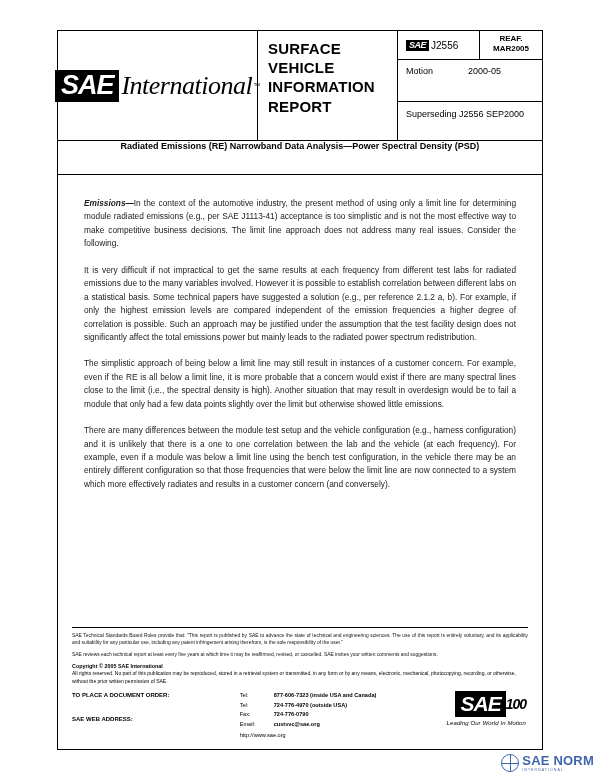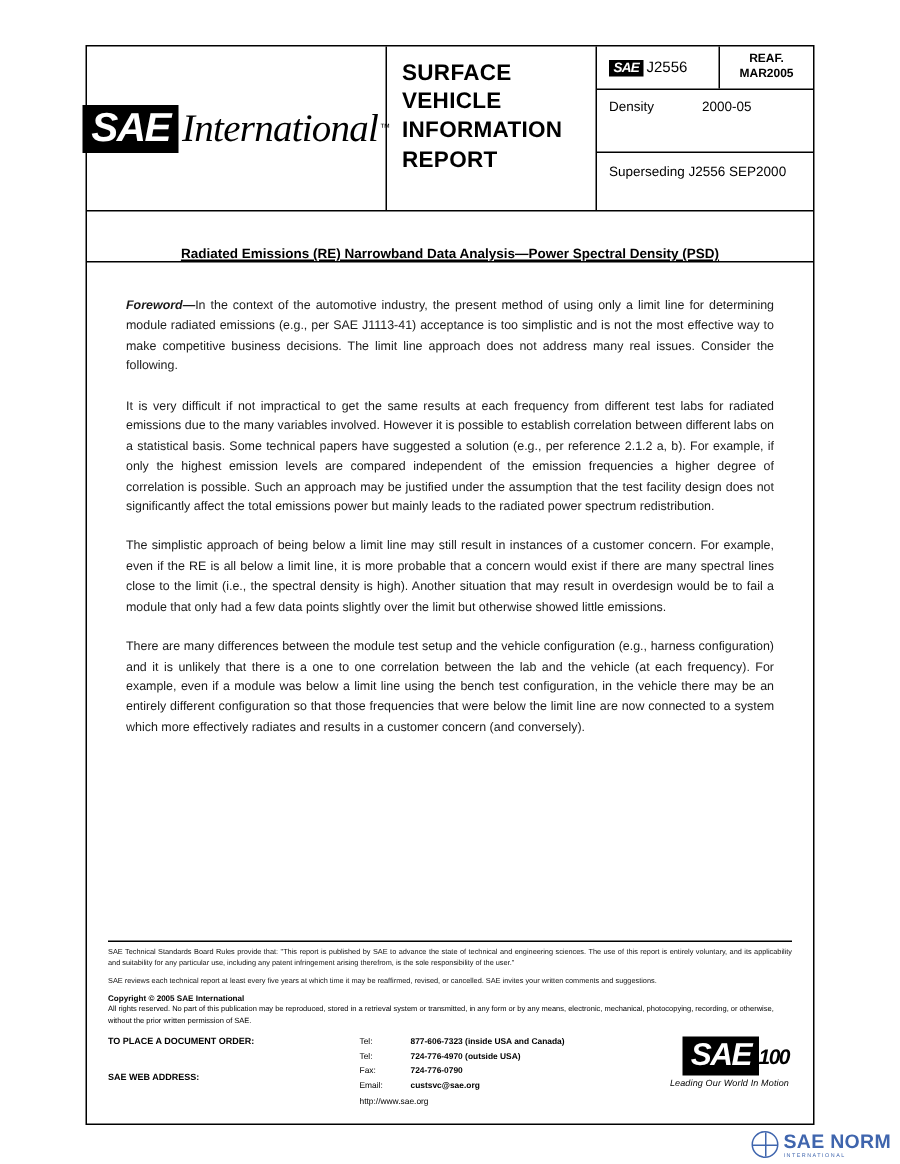--- a/index.html
+++ b/index.html
@@ -138,24 +138,23 @@
     flex: 1;
     padding: 7px 0 0 8px;
     font-size: 9px;
   }
 
   
   .subtitle-band {
     height: 34px;
     border-bottom: 1px solid #000;
     display: flex;
-    align-items: flex-end;
+    align-items: flex-start;
     justify-content: center;
     box-sizing: border-box;
-    text-decoration: underline;
   }
   .subtitle-band div {
     font-size: 9px;
     font-weight: bold;
   }
 
   
   .body-area {
     padding: 22px 26px 0 26px;
     box-sizing: border-box;
@@ -313,35 +312,35 @@
       <div class="meta-row1">
         <div class="meta-docnum">
           <span class="mini-badge">SAE</span>
           <span class="docnum-text">J2556</span>
         </div>
         <div class="meta-reaf" style="white-space:pre-line;">REAF.
 MAR2005</div>
       </div>
       <div class="meta-row2">
         <div>
-          <span class="lbl">Density</span><span>2000-05</span>
+          <span class="lbl">Motion</span><span>2000-05</span>
         </div>
       </div>
       <div class="meta-row3">
         <span>Superseding J2556 SEP2000</span>
       </div>
     </div>
   </div>
 
   <div class="subtitle-band">
     <div>Radiated Emissions (RE) Narrowband Data Analysis—Power Spectral  Density (PSD)</div>
   </div>
 
   <div class="body-area">
-    <p><span class="fw">Foreword—</span><span>In the context of the automotive industry, the present method of using only a limit line for determining module radiated emissions (e.g., per SAE J1113-41) acceptance is too simplistic and is not the most effective way to make competitive business decisions.  The limit line approach does not address many real issues.  Consider the following.</span></p>
+    <p><span class="fw">Emissions—</span><span>In the context of the automotive industry, the present method of using only a limit line for determining module radiated emissions (e.g., per SAE J1113-41) acceptance is too simplistic and is not the most effective way to make competitive business decisions.  The limit line approach does not address many real issues.  Consider the following.</span></p>
     <p>It is very difficult if not impractical to get the same results at each frequency from different test labs for radiated emissions due to the many variables involved.  However it is possible to establish correlation between different labs on a statistical basis.  Some technical papers have suggested a solution (e.g., per reference 2.1.2 a, b).  For example, if only the highest emission levels are compared independent of the emission frequencies a higher degree of correlation is possible.  Such an approach may be justified under the assumption that the test facility design does not significantly affect the total emissions power but mainly leads to the radiated power spectrum redistribution.</p>
     <p>The simplistic approach of being below a limit line may still result in instances of a customer concern.  For example, even if the RE is all below a limit line, it is more probable that a concern would exist if there are many spectral lines close to the limit (i.e., the spectral density is high).  Another situation that may result in overdesign would be to fail a module that only had a few data points slightly over the limit but otherwise showed little emissions.</p>
     <p>There are many differences between the module test setup and the vehicle configuration (e.g., harness configuration) and it is unlikely that there is a one to one correlation between the lab and the vehicle (at each frequency).  For example, even if a module was below a limit line using the bench test configuration, in the vehicle there may be an entirely different configuration so that those frequencies that were below the limit line are now connected to a system which more effectively radiates and results in a customer concern (and conversely).</p>
   </div>
 
   <div class="footer">
     <div class="footer-rule"></div>
     <div class="legal">SAE Technical Standards Board Rules provide that: "This report is published by SAE to advance the state of technical and engineering sciences.  The use of this report is entirely voluntary, and its applicability and suitability for any particular use, including any patent infringement arising therefrom, is the sole responsibility of the user."</div>
     <div class="legal second">SAE reviews each technical report at least every five years at which time it may be reaffirmed, revised, or cancelled.  SAE invites your written comments and suggestions.</div>
     <div class="copy">

